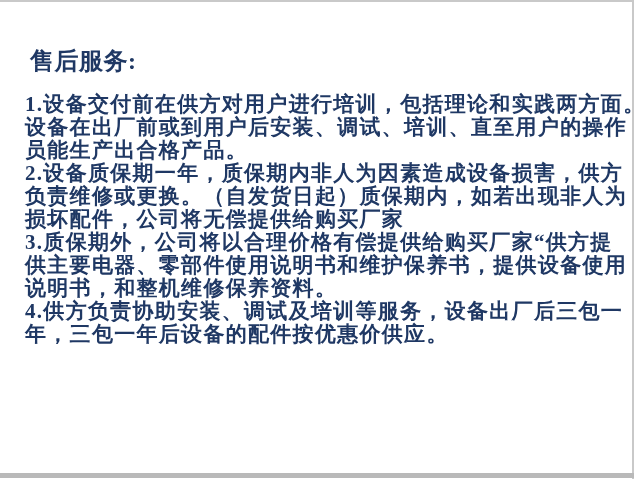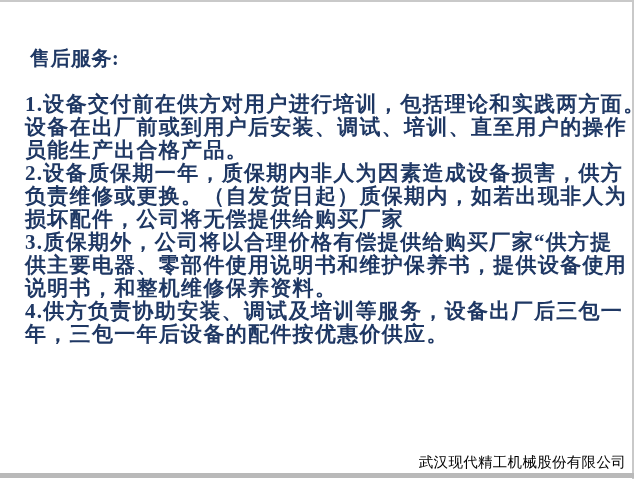--- a/index.html
+++ b/index.html
@@ -26,21 +26,21 @@
     width: 2px; height: 479px;
     background: #c9c9c9;
   }
   .title {
     position: absolute;
     left: 30px;
     top: 45px;
     margin: 0;
     font-family: Liberation Serif, serif;
     font-weight: bold;
-    font-size: 20px;
+    font-size: 24px;
     letter-spacing: 0.5px;
     color: #1f3864;
     white-space: nowrap;
   }
   .body-text {
     position: absolute;
     left: 25px;
     top: 93px;
     font-family: "Liberation Serif", "DejaVu Serif", serif;
     font-weight: bold;
@@ -87,15 +87,14 @@
     <div class="body-line">2.设备质保期一年，质保期内非人为因素造成设备损害，供方</div>
     <div class="body-line">负责维修或更换。（自发货日起）质保期内，如若出现非人为</div>
     <div class="body-line">损坏配件，公司将无偿提供给购买厂家</div>
     <div class="body-line">3.质保期外，公司将以合理价格有偿提供给购买厂家“供方提</div>
     <div class="body-line">供主要电器、零部件使用说明书和维护保养书，提供设备使用</div>
     <div class="body-line">说明书，和整机维修保养资料。</div>
     <div class="body-line">4.供方负责协助安装、调试及培训等服务，设备出厂后三包一</div>
     <div class="body-line">年，三包一年后设备的配件按优惠价供应。</div>
   </div>
 
-  <div class="footer-company">武汉现代精工机械股份有限公司</div>
   <div class="footer-bar"></div>
 </div>
 
 </body></html>

